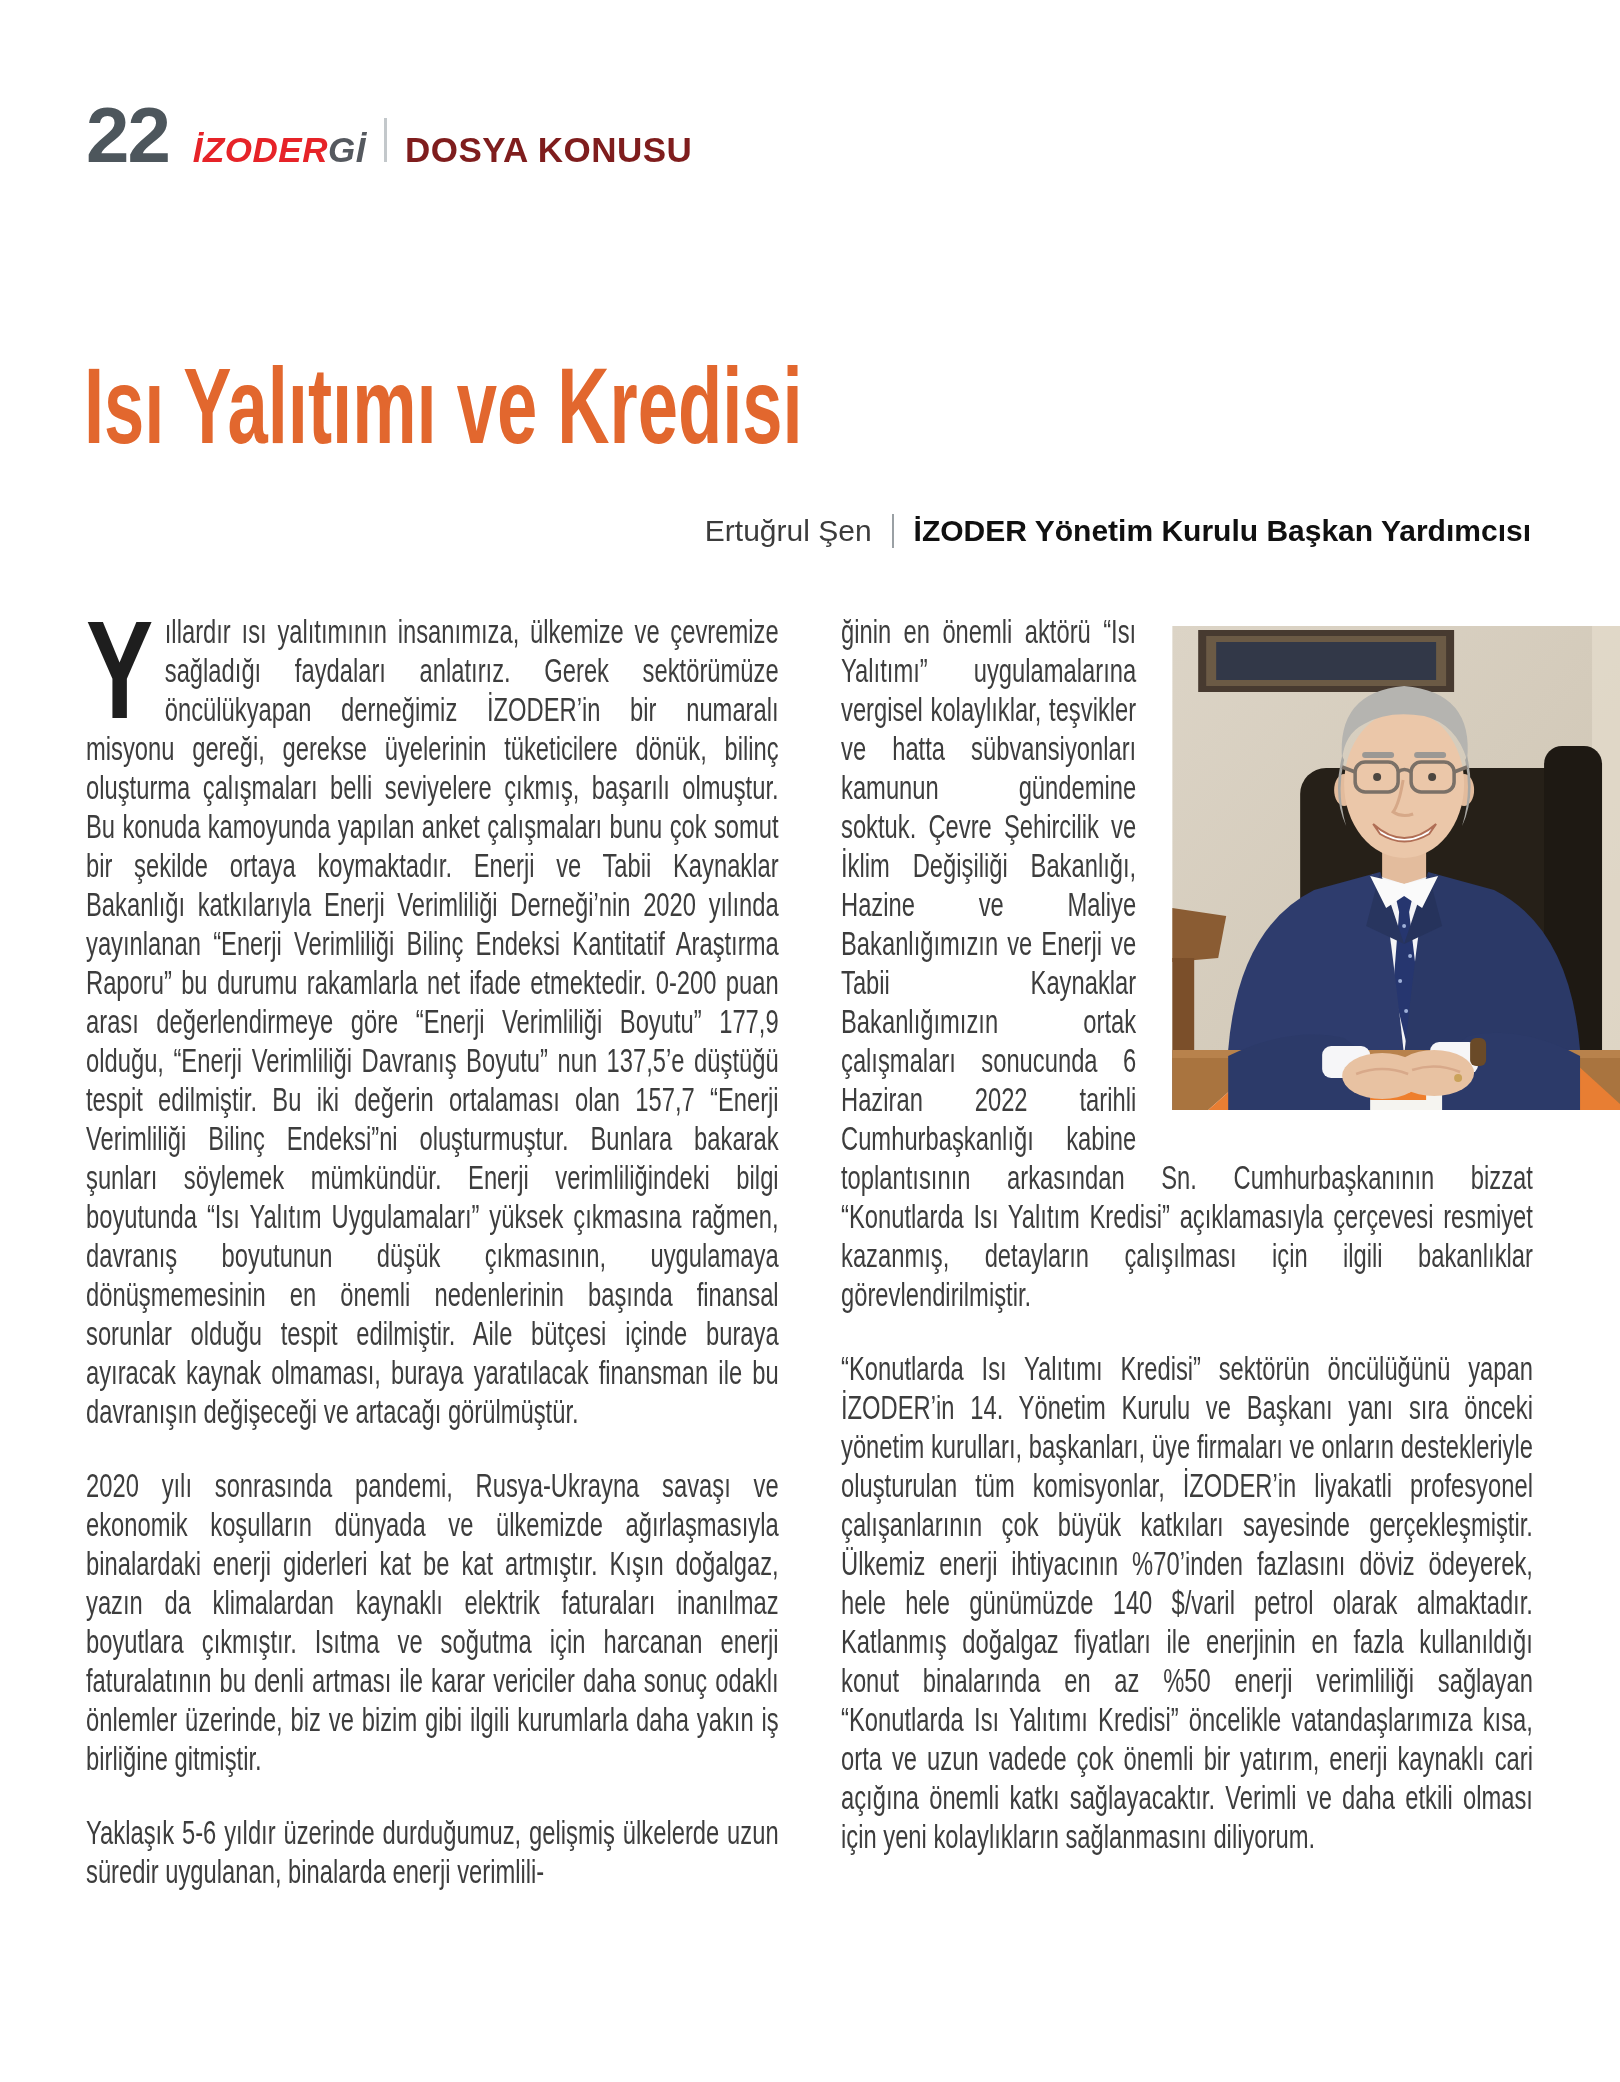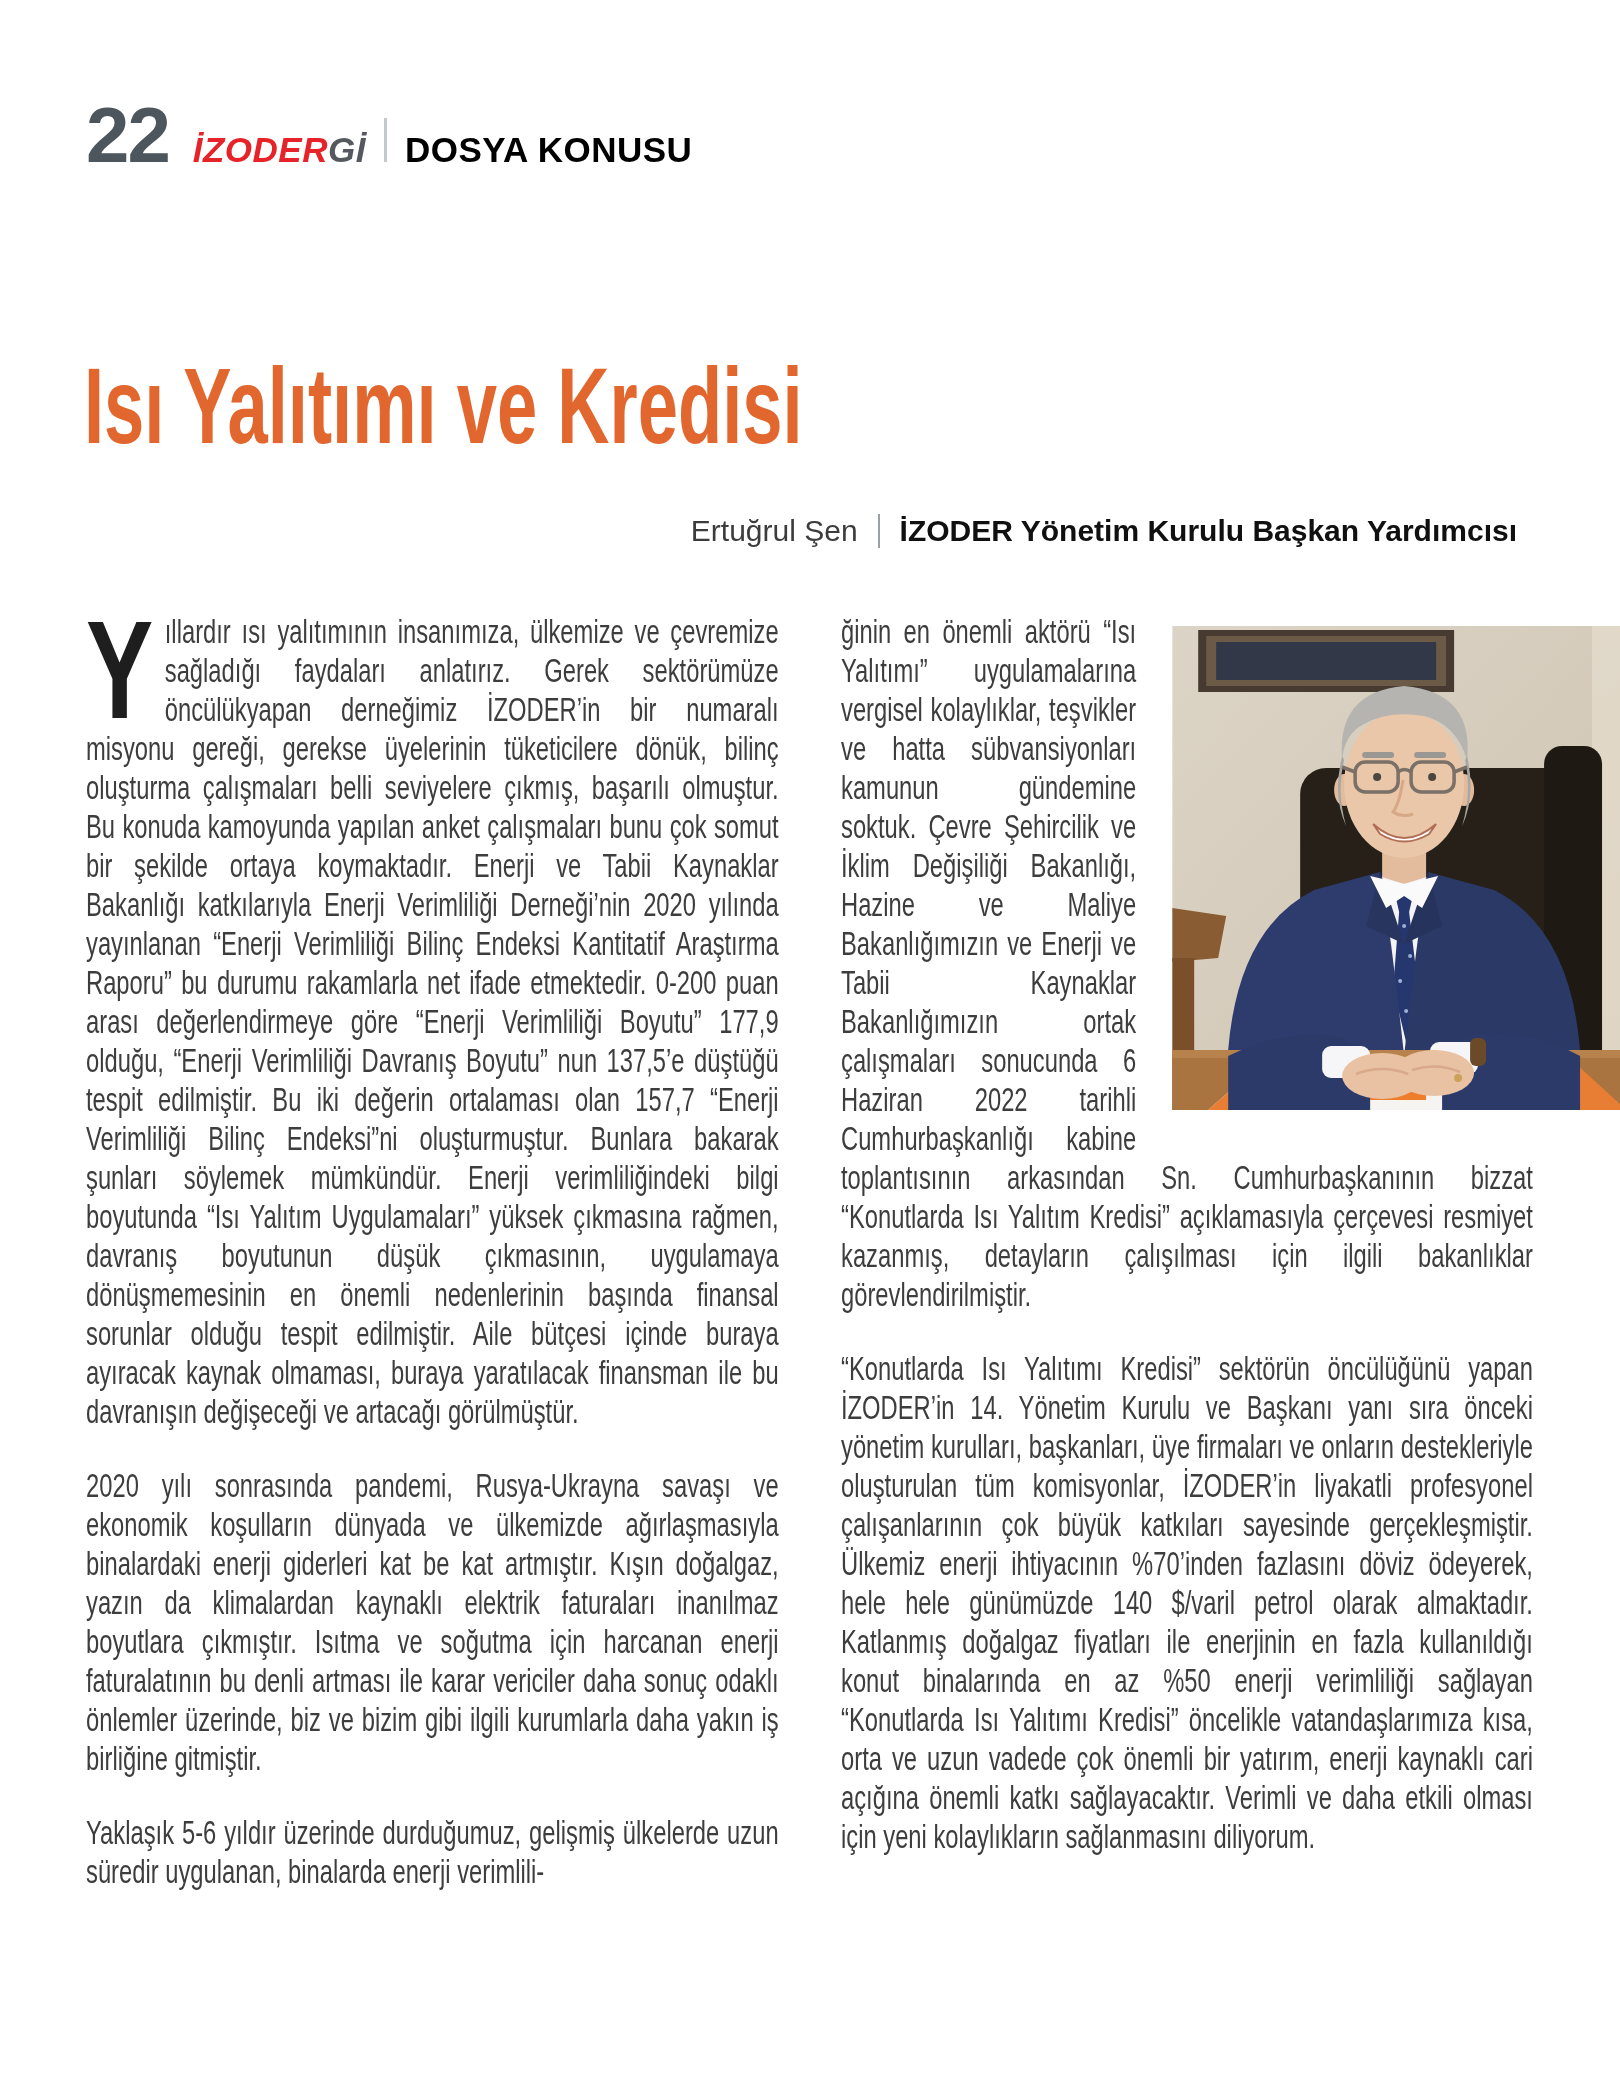--- a/index.html
+++ b/index.html
@@ -8,29 +8,29 @@
     overflow:hidden; margin:0 auto;
     font-family:"Liberation Sans","DejaVu Sans",sans-serif;
   }
   
   .hdr{position:absolute; top:96px; left:86px; display:flex; align-items:baseline;}
   .pagenum{font-size:78px; font-weight:700; line-height:1; color:#4d565c; letter-spacing:-2px;}
   .maglogo{font-size:35px; font-weight:700; margin-left:24px; letter-spacing:.5px;font-style:italic;}
   .mag-red{color:#e62328;}
   .mag-gray{color:#55595f;}
   .hdr-divider{display:inline-block; width:3px; height:44px; background:#c3c8cb; margin:0 18px -8px 18px;}
-  .section{font-size:35px; font-weight:700; color:#000000; letter-spacing:.5px;}
+  .section{font-size:35px; font-weight:700; color:#7f1d1d; letter-spacing:.5px;}
   
   .title{
     position:absolute; top:352px; left:84px; margin:0;
     font-size:108px; font-weight:700; line-height:1; color:#e2672e;
     white-space:nowrap; transform:scaleX(.67); transform-origin:0 0; letter-spacing:0;
   }
   
-  .byline{position:absolute; top:514px; right:103px; display:flex; align-items:center; font-size:30px; white-space:nowrap;}
+  .byline{position:absolute; top:514px; right:89px; display:flex; align-items:center; font-size:30px; white-space:nowrap;}
   .author{color:#3c3c3c; font-weight:400;}
   .byline-sep{display:inline-block; width:2px; height:34px; background:#9aa0a4; margin:0 20px;}
   .role{color:#101010; font-weight:700;}
   
   .col{position:absolute; top:612px; transform:scaleX(.72); transform-origin:0 0;}
   .col-left{left:86px;  width:962px;}
   .col-right{left:841px; width:961px;}
   .para{
     margin:0 0 35px 0; font-size:33px; line-height:39px; color:#3d3d3d;
     text-align:justify; letter-spacing:0;

